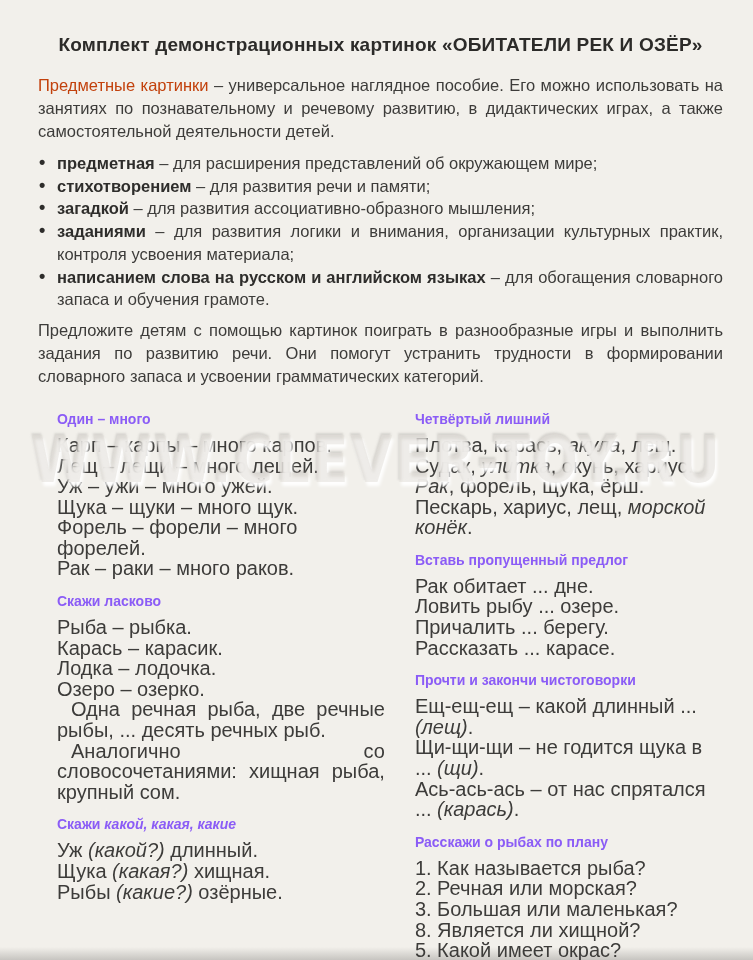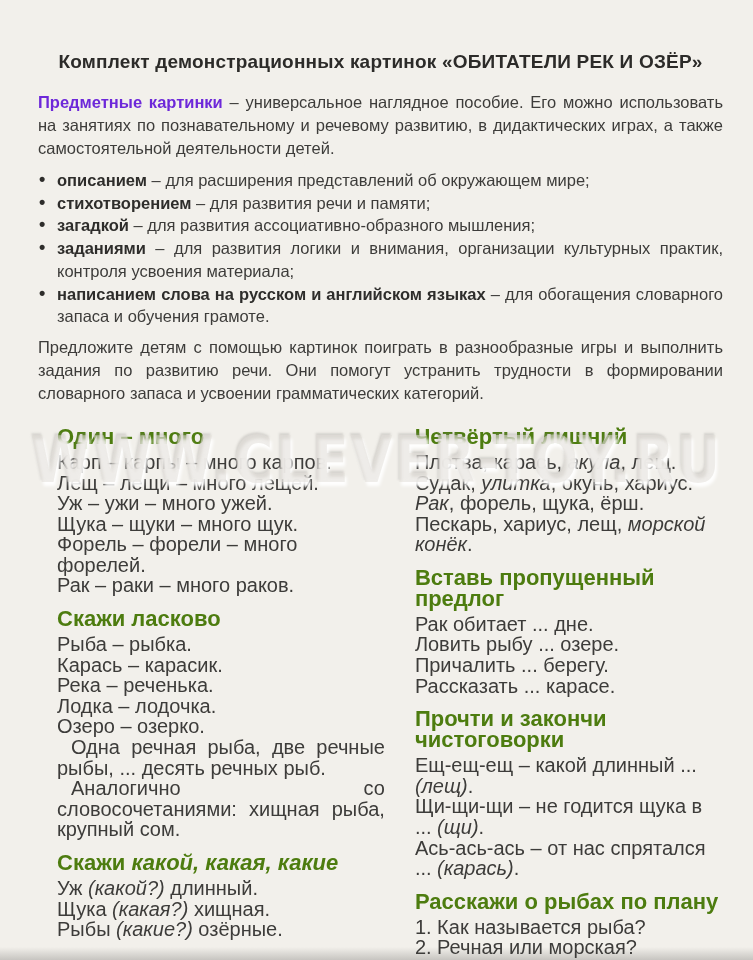--- a/index.html
+++ b/index.html
@@ -7,42 +7,42 @@
     width: 753px; height: 960px;
     background: #f2f0eb;
     font-family: "Liberation Sans", "DejaVu Sans", sans-serif;
     color: #3d3c3a;
     position: relative;
     overflow: hidden;
   }
   .page { padding: 30px 30px 0 38px; position: relative; }
   .title {
     font-size: 19px; font-weight: bold; text-align: center;
-    color: #2c2b29; margin: 20px 0 17px 0; line-height: 24px; letter-spacing: .2px;
+    color: #2c2b29; margin: 3px 0 17px 0; line-height: 24px; letter-spacing: .2px;
   }
   .para { font-size: 16.5px; line-height: 23px; margin: 0 0 9px 0; }
   .justify { text-align: justify; }
-  .para .b { font-weight: bold; color: #6d28d9; }
+  .para .b { font-weight: normal; color: #c2410c; }
   .bullets { list-style: none; margin: 0 0 8px 0; padding: 0; }
   .bullets li {
     font-size: 16.5px; line-height: 22.7px;
     padding-left: 19px; position: relative; text-align: justify;
   }
   .bullets li::before {
     content: "\2022";
     position: absolute; left: 1px; top: -1px;
     font-weight: bold; color: #2e2d2b; font-size: 18px;
   }
   .b { font-weight: bold; color: #2e2d2b; }
   .i { font-style: italic; text-align: right; }
   .cols { display: flex; margin-top: 4px; position: relative; z-index: 1; }
   .col-left  { width: 332px; margin-left: 19px; }
   .col-right { width: 312px; margin-left: 30px; }
   .sec-h {
-    font-size: 22px; font-weight: bold; color: #4d7c0f;
+    font-size: 14px; font-weight: bold; color: #8b5cf6;
     line-height: 21px; margin: 12px 0 5px 0;
   }
   .sec-line { font-size: 20px; line-height: 20.6px; }
   .indent { text-indent: 14px; }
   .watermark {
     position: absolute; top: 429px; left: 14px; width: 725px;
     text-align: center; white-space: nowrap;
     font-family: "DejaVu Sans", sans-serif;
     font-size: 54px; font-weight: bold; letter-spacing: 2px;
     color: rgba(225, 223, 217, 0.55);
@@ -60,42 +60,41 @@
 <body>
 
 <div class="page">
   <div class="title">Комплект демонстрационных картинок «ОБИТАТЕЛИ РЕК И ОЗЁР»</div>
 
   <div>
       <p class="para justify"><span class="b">Предметные картинки</span><span> – универсальное наглядное пособие. Его можно использовать на занятиях по познавательному и речевому развитию, в дидактических играх, а также самостоятельной деятельности детей.</span></p>
     </div>
 
   <ul class="bullets">
-      <li><span class="b">описанием</span><span> – для расширения представлений об окружающем мире;</span></li>
+      <li><span class="b">предметная</span><span> – для расширения представлений об окружающем мире;</span></li>
       <li><span class="b">стихотворением</span><span> – для развития речи и памяти;</span></li>
       <li><span class="b">загадкой</span><span> – для развития ассоциативно-образного мышления;</span></li>
       <li><span class="b">заданиями</span><span> – для развития логики и внимания, организации культурных практик, контроля усвоения материала;</span></li>
       <li><span class="b">написанием слова на русском и английском языках</span><span> – для обогащения словарного запаса и обучения грамоте.</span></li>
     </ul>
 
   <p class="para justify"><span>Предложите детям с помощью картинок поиграть в разнообразные игры и выполнить задания по развитию речи. Они помогут устранить трудности в формировании словарного запаса и усвоении грамматических категорий.</span></p>
 
   <div class="cols">
       <div class="col col-left">
         <div class="sec-h"><span>Один – много</span></div>
         <div class="sec-line"><span>Карп – карпы – много карпов.</span></div>
         <div class="sec-line"><span>Лещ – лещи – много лещей.</span></div>
         <div class="sec-line"><span>Уж – ужи – много ужей.</span></div>
         <div class="sec-line"><span>Щука – щуки – много щук.</span></div>
         <div class="sec-line"><span>Форель – форели – много форелей.</span></div>
         <div class="sec-line"><span>Рак – раки – много раков.</span></div>
         <div class="sec-h"><span>Скажи ласково</span></div>
         <div class="sec-line"><span>Рыба – рыбка.</span></div>
         <div class="sec-line"><span>Карась – карасик.</span></div>
-        <div class="sec-line"><span>Река – реченька.</span></div>
         <div class="sec-line"><span>Лодка – лодочка.</span></div>
         <div class="sec-line"><span>Озеро – озерко.</span></div>
         <div class="sec-line indent justify"><span>Одна речная рыба, две речные рыбы, ... десять речных рыб.</span></div>
         <div class="sec-line indent justify"><span>Аналогично со словосочетаниями: хищная рыба, крупный сом.</span></div>
         <div class="sec-h"><span>Скажи </span><span class="i">какой, какая, какие</span></div>
         <div class="sec-line"><span>Уж </span><span class="i">(какой?)</span><span> длинный.</span></div>
         <div class="sec-line"><span>Щука </span><span class="i">(какая?)</span><span> хищная.</span></div>
         <div class="sec-line"><span>Рыбы </span><span class="i">(какие?)</span><span> озёрные.</span></div>
       </div>
       <div class="col col-right">

